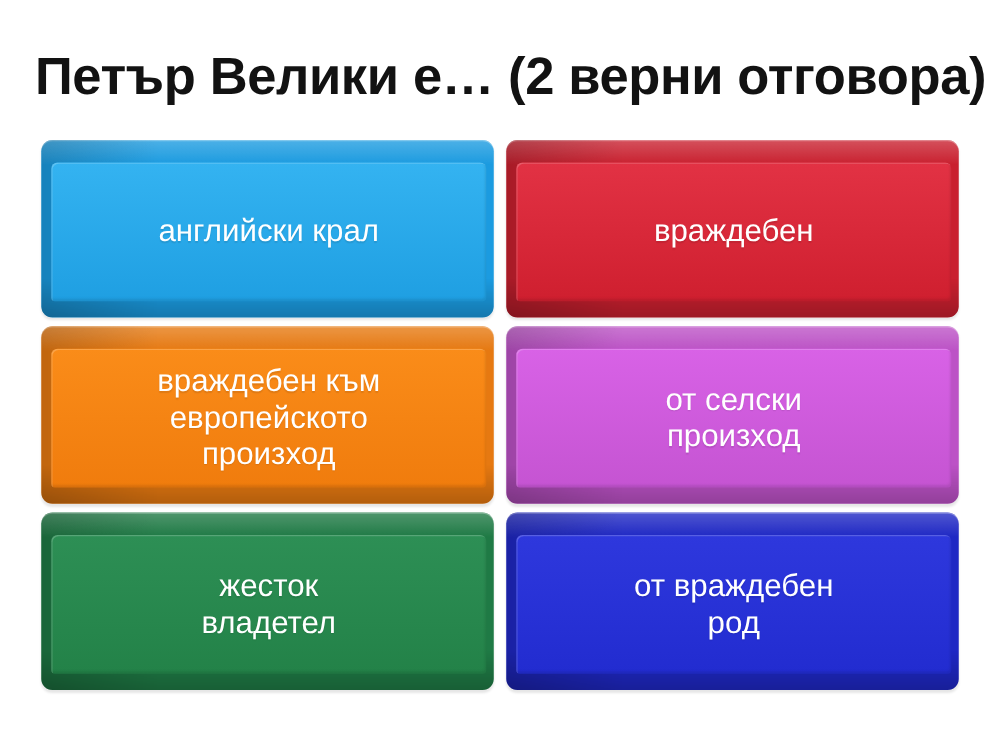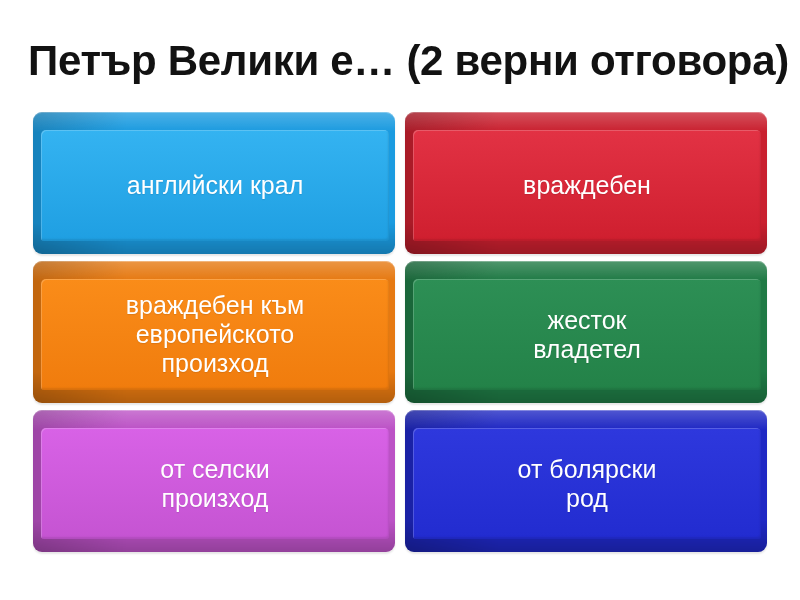--- a/index.html
+++ b/index.html
@@ -117,35 +117,35 @@
     </div>
 
     <div class="answer-tile" style="--edge: #e67911; --face-top: #fa8c19; --face-bot: #f07c0d;">
       <div class="tile-face">
         <span class="tile-label">враждебен към
 европейското
 произход</span>
       </div>
     </div>
 
+    <div class="answer-tile" style="--edge: #bc52c6; --face-top: #d862e6; --face-bot: #c554d2;">
+      <div class="tile-face">
+        <span class="tile-label">от селски
+произход</span>
+      </div>
+    </div>
+
     <div class="answer-tile" style="--edge: #1f7a45; --face-top: #2d8f55; --face-bot: #238248;">
       <div class="tile-face">
         <span class="tile-label">жесток
 владетел</span>
       </div>
     </div>
 
-    <div class="answer-tile" style="--edge: #bc52c6; --face-top: #d862e6; --face-bot: #c554d2;">
-      <div class="tile-face">
-        <span class="tile-label">от селски
-произход</span>
-      </div>
-    </div>
-
     <div class="answer-tile" style="--edge: #1f28c4; --face-top: #2e38dd; --face-bot: #222cd0;">
       <div class="tile-face">
-        <span class="tile-label">от болярски
+        <span class="tile-label">от враждебен
 род</span>
       </div>
     </div>
 
   </div>
 </div>
 
 </body></html>

